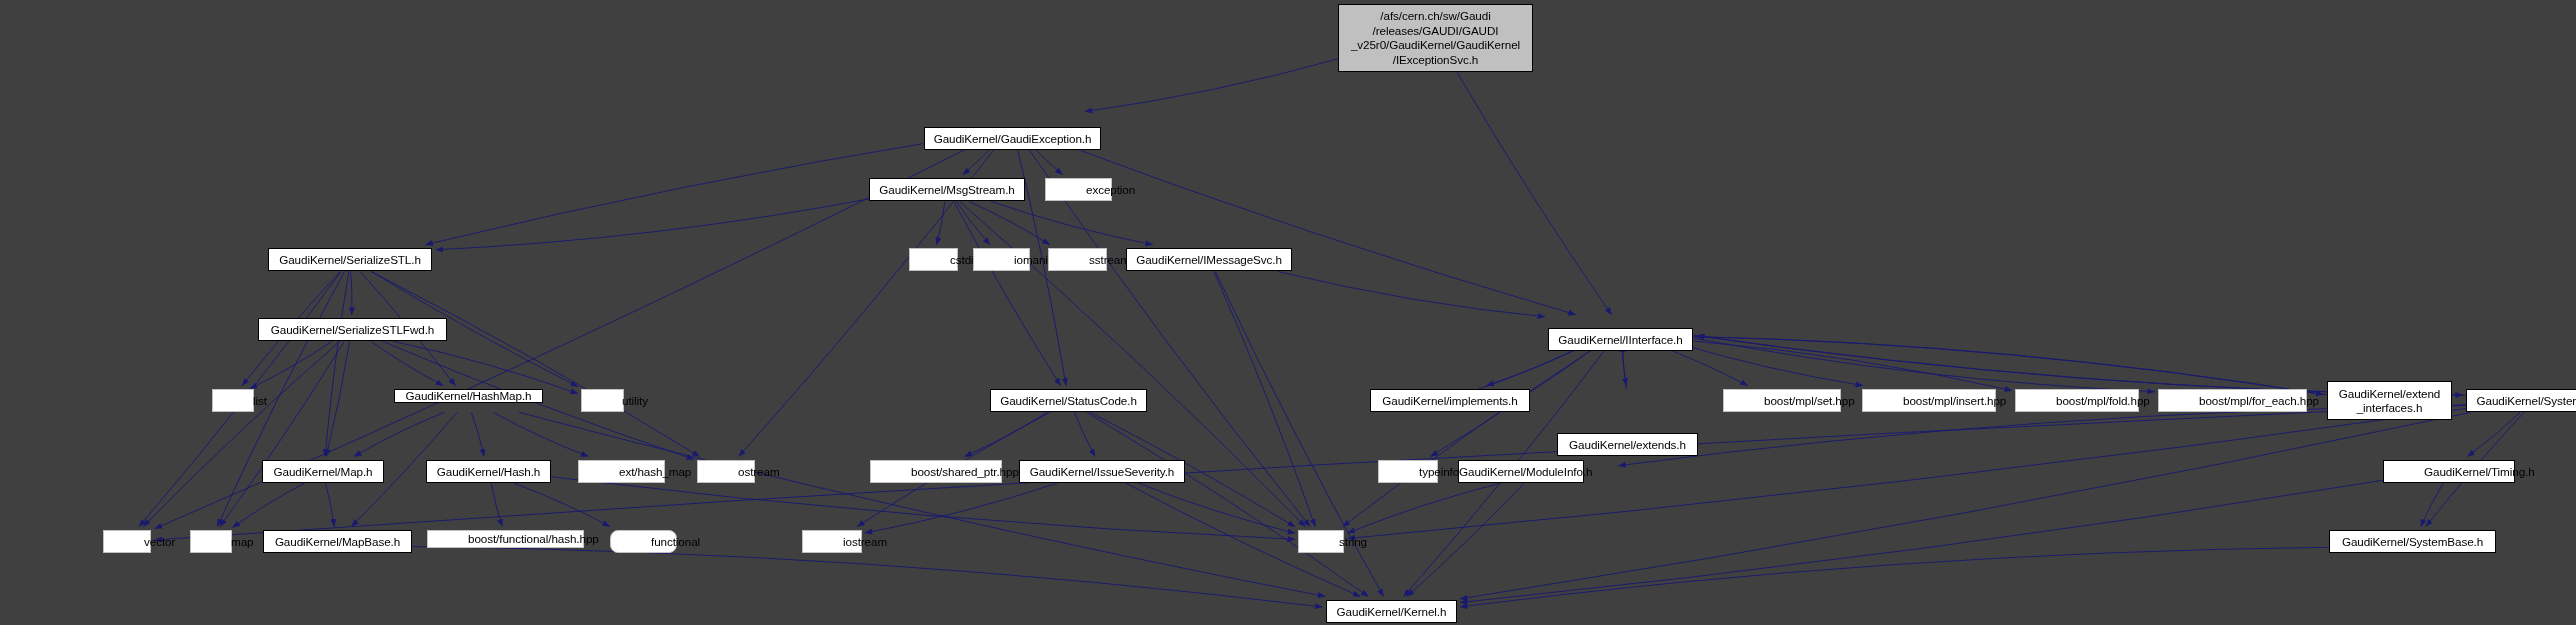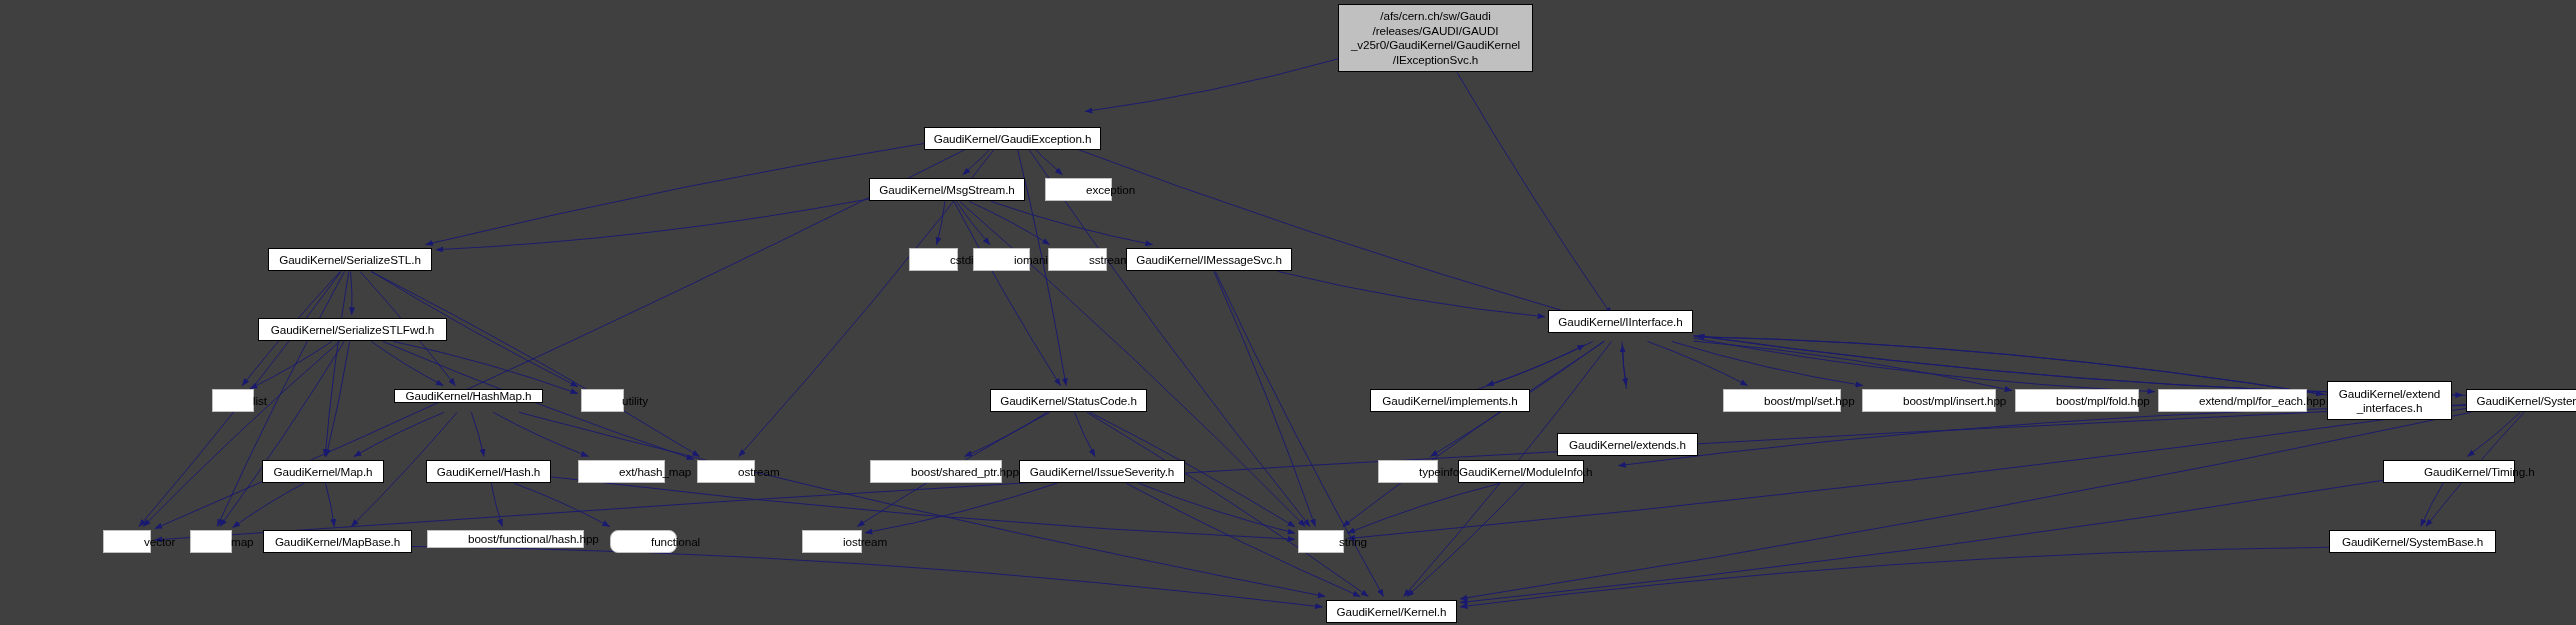--- a/index.html
+++ b/index.html
@@ -155,32 +155,32 @@
 _v25r0/GaudiKernel/GaudiKernel
 /IExceptionSvc.h</span></div>
       <div class="node" style="left: 924px; top: 115px; width: 177px; height: 23.4px; margin-top: 12px;"><span class="lbl">GaudiKernel/GaudiException.h</span></div>
       <div class="node" style="left: 869px; top: 178px; width: 156px; height: 23.4px;"><span class="lbl">GaudiKernel/MsgStream.h</span></div>
       <div class="node sys" style="left: 1045px; top: 178px; width: 67px; height: 23.4px;"><span class="lbl">exception</span></div>
       <div class="node" style="left: 268px; top: 248px; width: 164px; height: 23.4px;"><span class="lbl">GaudiKernel/SerializeSTL.h</span></div>
       <div class="node sys" style="left: 909px; top: 248px; width: 49px; height: 23.4px;"><span class="lbl">cstdio</span></div>
       <div class="node sys" style="left: 973px; top: 248px; width: 57px; height: 23.4px;"><span class="lbl">iomanip</span></div>
       <div class="node sys" style="left: 1048px; top: 248px; width: 59px; height: 23.4px;"><span class="lbl">sstream</span></div>
       <div class="node" style="left: 1126px; top: 248px; width: 166px; height: 23.4px;"><span class="lbl">GaudiKernel/IMessageSvc.h</span></div>
-      <div class="node" style="left: 1548px; top: 310px; width: 145px; height: 23.4px;"><span class="lbl">GaudiKernel/IInterface.h</span></div>
+      <div class="node" style="left: 1548px; top: 328px; width: 145px; height: 23.4px;"><span class="lbl">GaudiKernel/IInterface.h</span></div>
       <div class="node" style="left: 258px; top: 318px; width: 189px; height: 23.4px;"><span class="lbl">GaudiKernel/SerializeSTLFwd.h</span></div>
       <div class="node sys" style="left: 212px; top: 389px; width: 35px; height: 23.4px; text-align: center;"><span class="lbl">list</span></div>
       <div class="node" style="left: 394px; top: 389px; width: 149px; height: 14px; justify-content: center;"><span class="lbl">GaudiKernel/HashMap.h</span></div>
       <div class="node sys" style="left: 581px; top: 389px; width: 43px; height: 23.4px;"><span class="lbl">utility</span></div>
       <div class="node" style="left: 990px; top: 389px; width: 157px; height: 23.4px;"><span class="lbl">GaudiKernel/StatusCode.h</span></div>
       <div class="node" style="left: 1370px; top: 389px; width: 160px; height: 23.4px;"><span class="lbl">GaudiKernel/implements.h</span></div>
       <div class="node" style="left: 1557px; top: 389px; width: 141px; height: 23.4px; margin-top: 44px;"><span class="lbl">GaudiKernel/extends.h</span></div>
       <div class="node sys" style="left: 1723px; top: 389px; width: 118px; height: 23.4px;"><span class="lbl">boost/mpl/set.hpp</span></div>
       <div class="node sys" style="left: 1862px; top: 389px; width: 134px; height: 23.4px;"><span class="lbl">boost/mpl/insert.hpp</span></div>
       <div class="node sys" style="left: 2015px; top: 389px; width: 124px; height: 23.4px;"><span class="lbl">boost/mpl/fold.hpp</span></div>
-      <div class="node sys" style="left: 2158px; top: 389px; width: 149px; height: 23.4px;"><span class="lbl">extend/mpl/for_each.hpp</span></div>
+      <div class="node sys" style="left: 2158px; top: 389px; width: 149px; height: 23.4px;"><span class="lbl">boost/mpl/for_each.hpp</span></div>
       <div class="node" style="left: 2327px; top: 381px; width: 125px; height: 39px;"><span class="lbl">GaudiKernel/extend
 _interfaces.h</span></div>
       <div class="node" style="left: 2466px; top: 389px; width: 136px; height: 23.4px;"><span class="lbl">GaudiKernel/System.h</span></div>
       <div class="node" style="left: 262px; top: 460px; width: 122px; height: 23.4px;"><span class="lbl">GaudiKernel/Map.h</span></div>
       <div class="node" style="left: 426px; top: 460px; width: 125px; height: 23.4px;"><span class="lbl">GaudiKernel/Hash.h</span></div>
       <div class="node sys" style="left: 578px; top: 460px; width: 87px; height: 23.4px;"><span class="lbl">ext/hash_map</span></div>
       <div class="node sys" style="left: 697px; top: 460px; width: 58px; height: 23.4px;"><span class="lbl">ostream</span></div>
       <div class="node sys" style="left: 870px; top: 460px; width: 132px; height: 23.4px;"><span class="lbl">boost/shared_ptr.hpp</span></div>
       <div class="node" style="left: 1019px; top: 460px; width: 166px; height: 23.4px;"><span class="lbl">GaudiKernel/IssueSeverity.h</span></div>
       <div class="node sys" style="left: 1378px; top: 460px; width: 60px; height: 23.4px;"><span class="lbl">typeinfo</span></div>

